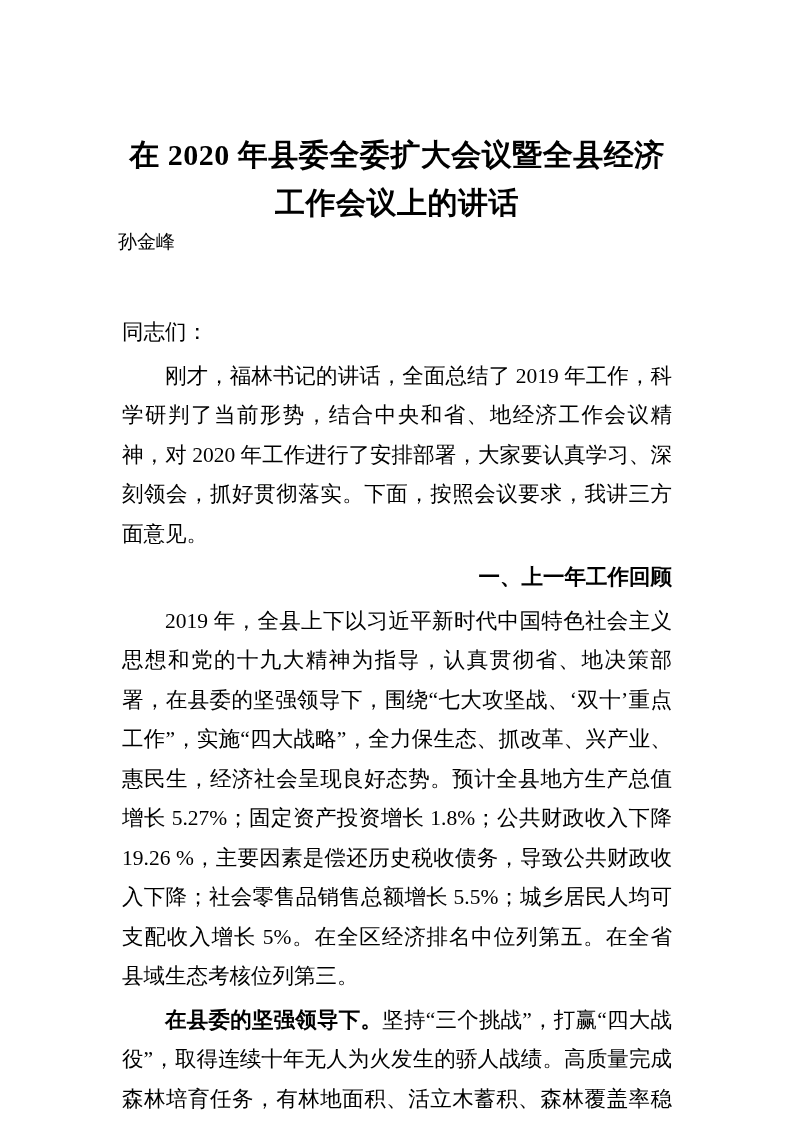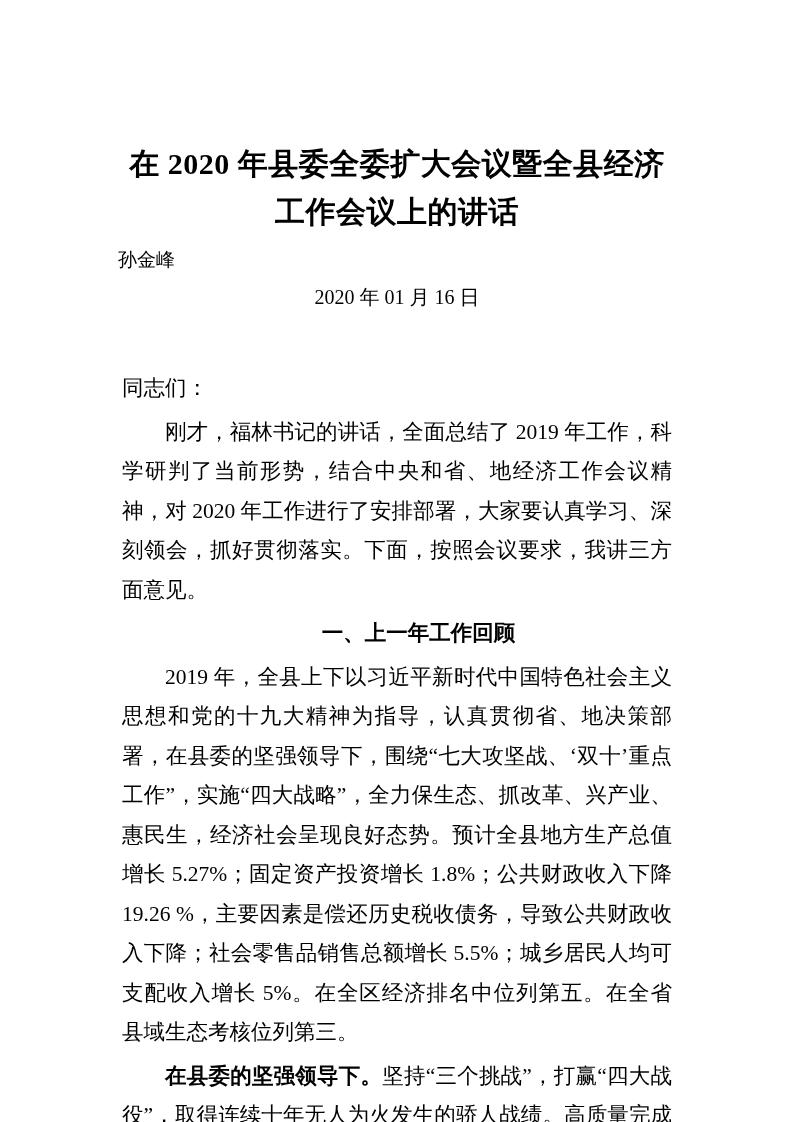--- a/index.html
+++ b/index.html
@@ -12,21 +12,21 @@
     width: 793px;
     height: 1122px;
     margin: 0 auto;
     background: #ffffff;
     box-sizing: border-box;
     padding: 131px 117px 0 118px;
     color: #000000;
     overflow: hidden;
   }
   .doc-title {
-    margin: 9px;
+    margin: 0;
     font-family: "Liberation Serif", "DejaVu Serif", serif;
     font-size: 30px;
     font-weight: bold;
     line-height: 48px;
     text-align: center;
     letter-spacing: 0.5px;
   }
   .doc-author {
     margin: 0;
     font-family: "Liberation Serif", "DejaVu Serif", serif;
@@ -51,36 +51,35 @@
   .doc-body p {
     margin: 4px;
   }
   .para-indent {
     text-indent: 2em;
   }
   .section-heading {
     font-family: "Liberation Sans", "DejaVu Sans", sans-serif;
     font-weight: bold;
     text-indent: 2em;
-    text-align: center;
+    text-align: right;
   }
   .bold-lead {
     font-weight: bold;
   }
 </style>
 </head>
 <body>
 
 <div class="page">
 
   <h1 class="doc-title">在 2020 年县委全委扩大会议暨全县经济工作会议上的讲话</h1>
 
   <div class="doc-author">孙金峰</div>
 
-  <div class="doc-date">2020 年 01 月 16 日</div>
 
   <div class="doc-body">
 
     <p class="salutation">同志们：</p>
 
     <p class="para-indent">刚才，福林书记的讲话，全面总结了 2019 年工作，科学研判了当前形势，结合中央和省、地经济工作会议精神，对 2020 年工作进行了安排部署，大家要认真学习、深刻领会，抓好贯彻落实。下面，按照会议要求，我讲三方面意见。</p>
 
     <p class="section-heading">一、上一年工作回顾</p>
 
     <p class="para-indent">2019 年，全县上下以习近平新时代中国特色社会主义思想和党的十九大精神为指导，认真贯彻省、地决策部署，在县委的坚强领导下，围绕“七大攻坚战、‘双十’重点工作”，实施“四大战略”，全力保生态、抓改革、兴产业、惠民生，经济社会呈现良好态势。预计全县地方生产总值增长 5.27%；固定资产投资增长 1.8%；公共财政收入下降 19.26 %，主要因素是偿还历史税收债务，导致公共财政收入下降；社会零售品销售总额增长 5.5%；城乡居民人均可支配收入增长 5%。在全区经济排名中位列第五。在全省县域生态考核位列第三。</p>

